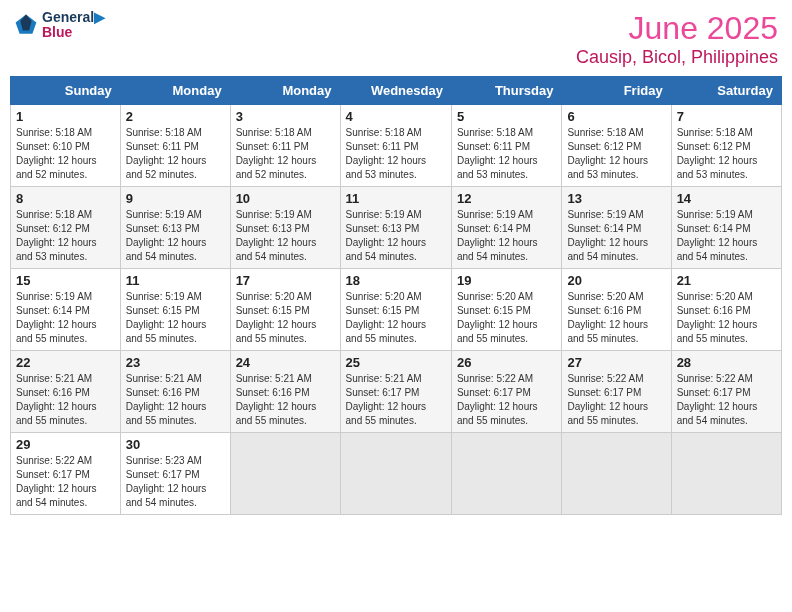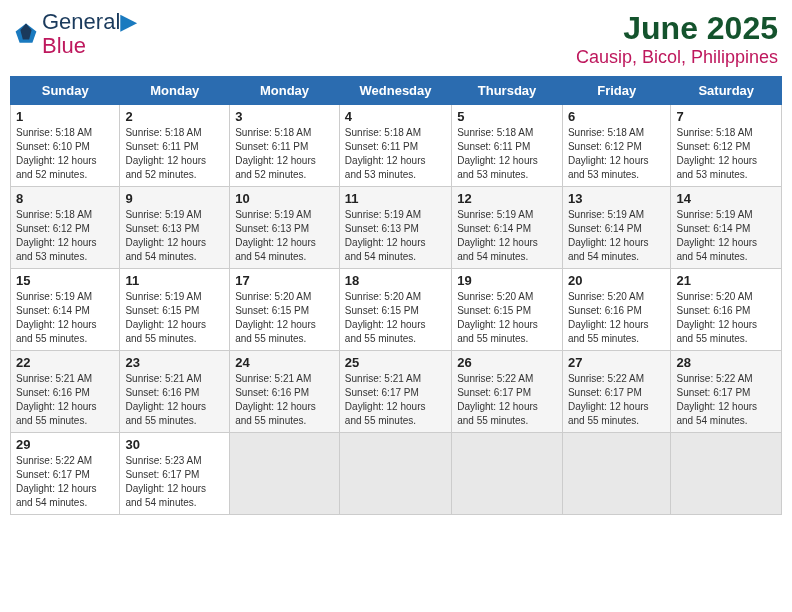--- a/index.html
+++ b/index.html
@@ -16,56 +16,56 @@
       align-items: flex-start;
       margin-bottom: 8px;
       padding: 0 4px;
     }
     .logo {
       display: flex;
       align-items: center;
       gap: 4px;
     }
     .logo-text {
-      font-size: 22px;
-      font-weight: normal;
+      font-size: 14px;
+      font-weight: bold;
       color: #1a3a5c;
       line-height: 1.1;
     }
     .logo-text span {
       color: #1a7abf;
     }
     .logo-icon {
       width: 24px;
       height: 24px;
     }
     .title-area {
       text-align: right;
     }
     .month-title {
       font-size: 32px;
-      font-weight: bold;
-      color: #14532d;
+      font-weight: normal;
+      color: #ec4899;
     }
     .subtitle {
       font-size: 18px;
       color: #be185d;
     }
     .calendar {
       width: 100%;
       border-collapse: collapse;
       border: 1px solid #ccc;
     }
     .calendar th {
       background: #2b6cb0;
       color: #fff;
       font-size: 13px;
       font-weight: bold;
-      padding: 6px 17px;
-      text-align: center;
+      padding: 6px 8px;
+      text-align: right;
       border: 1px solid #2b6cb0;
     }
     .calendar td {
       vertical-align: top;
       border: 1px solid #ccc;
       padding: 4px 5px;
       width: 113px;
       min-height: 80px;
       background: #fff;
     }

